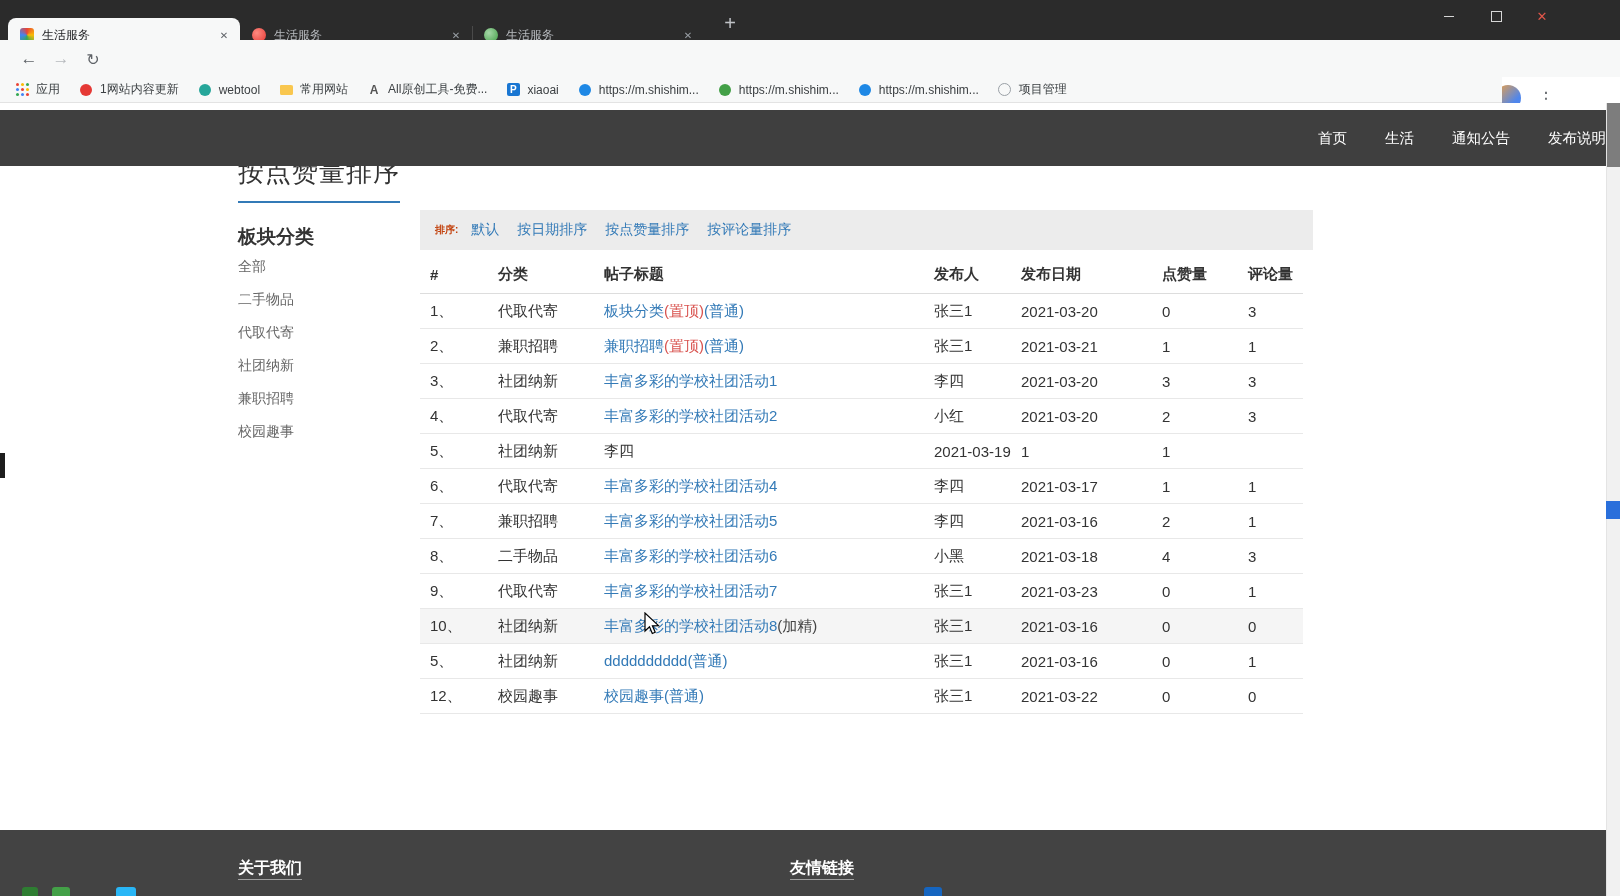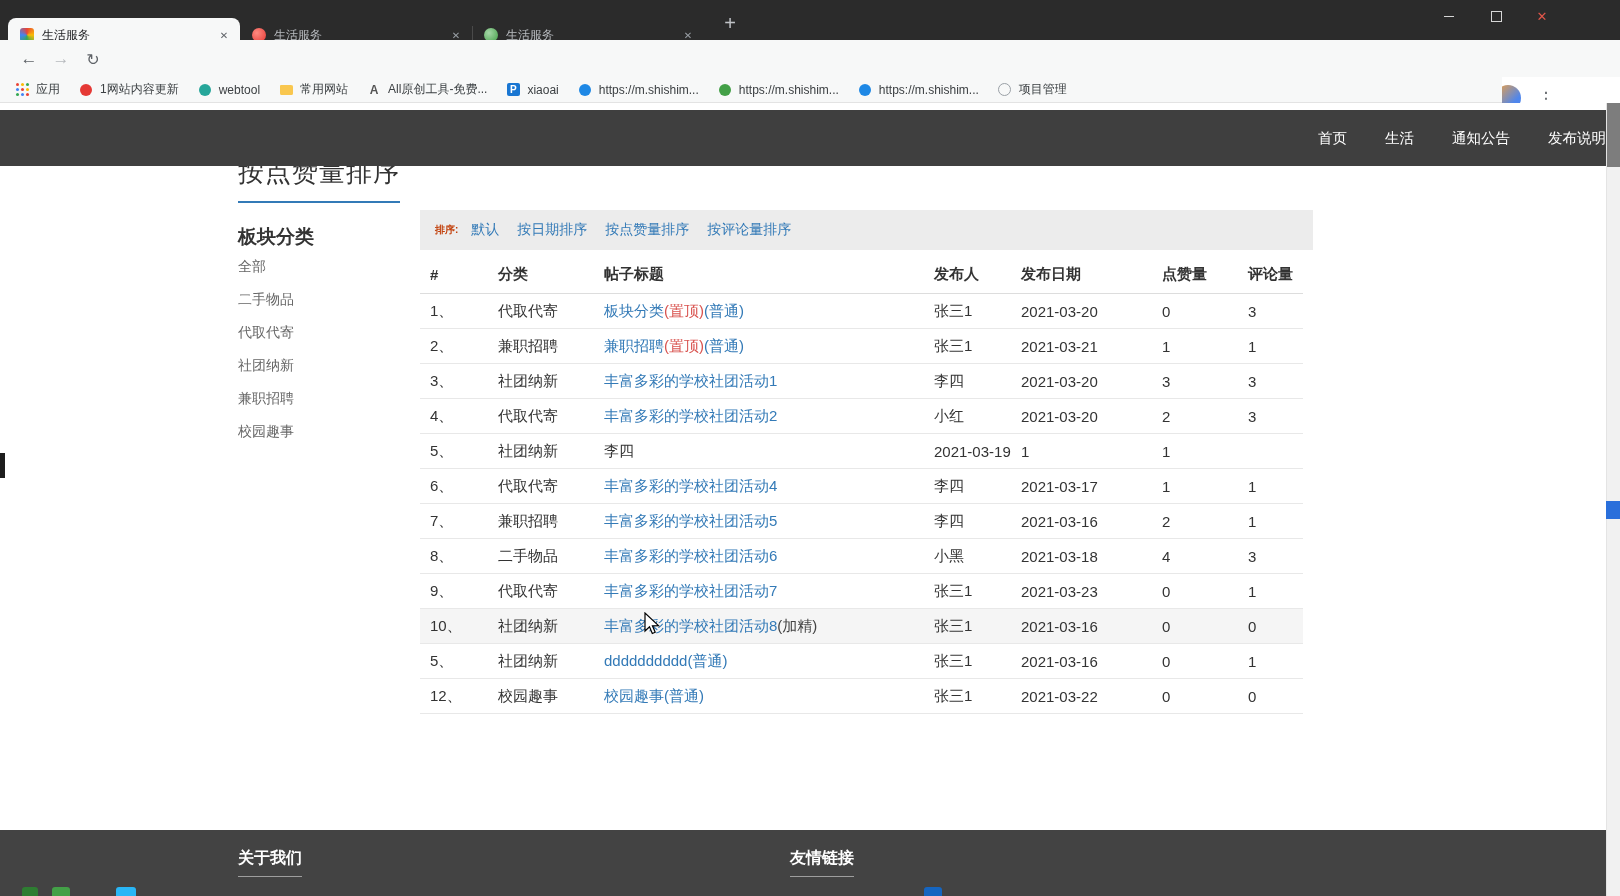--- a/index.html
+++ b/index.html
@@ -83,21 +83,21 @@
   .thead > div{font-size:15px;font-weight:bold;color:#333;padding-left:10px;}
   .trow{height:35px;border-bottom:1px solid #e8e8e8;}
   .trow > div{font-size:15px;color:#333;padding-left:10px;white-space:nowrap;overflow:hidden;}
   .trow.hovered{background:#f5f5f5;}
   .post-title{cursor:pointer;}
   .seg-link{color:#337ab7;}
   .seg-red{color:#d9534f;}
   .seg-dark{color:#444;}
 
   .site-footer{position:absolute;left:0;top:727px;width:1606px;height:66px;background:#434343;}
-  .footer-h{position:absolute;top:18px;display:inline-block;font-size:16px;font-weight:bold;color:#fff;padding-bottom:7px;border-bottom:1px solid #9e9e9e;}
+  .footer-h{position:absolute;top:28px;display:inline-block;font-size:16px;font-weight:bold;color:#fff;border-bottom:1px solid #9e9e9e;}
   .footer-h.col1{left:238px;} .footer-h.col2{left:790px;}
 
   
   .scrollbar{position:absolute;right:0;top:0;width:14px;height:793px;background:#f1f1f1;border-left:1px solid #e4e4e4;z-index:6;}
   .scroll-thumb{position:absolute;left:0;top:0;width:14px;height:64px;background:#7d7d7d;}
   .scroll-marker{position:absolute;right:0;top:398px;width:14px;height:18px;background:#2a6fdb;z-index:7;}
   .left-sliver{position:absolute;left:0;top:350px;width:5px;height:25px;background:#1d1d1d;z-index:7;}
 
   
   .tb-blob{position:absolute;bottom:0;height:9px;border-radius:3px 3px 0 0;z-index:8;}

